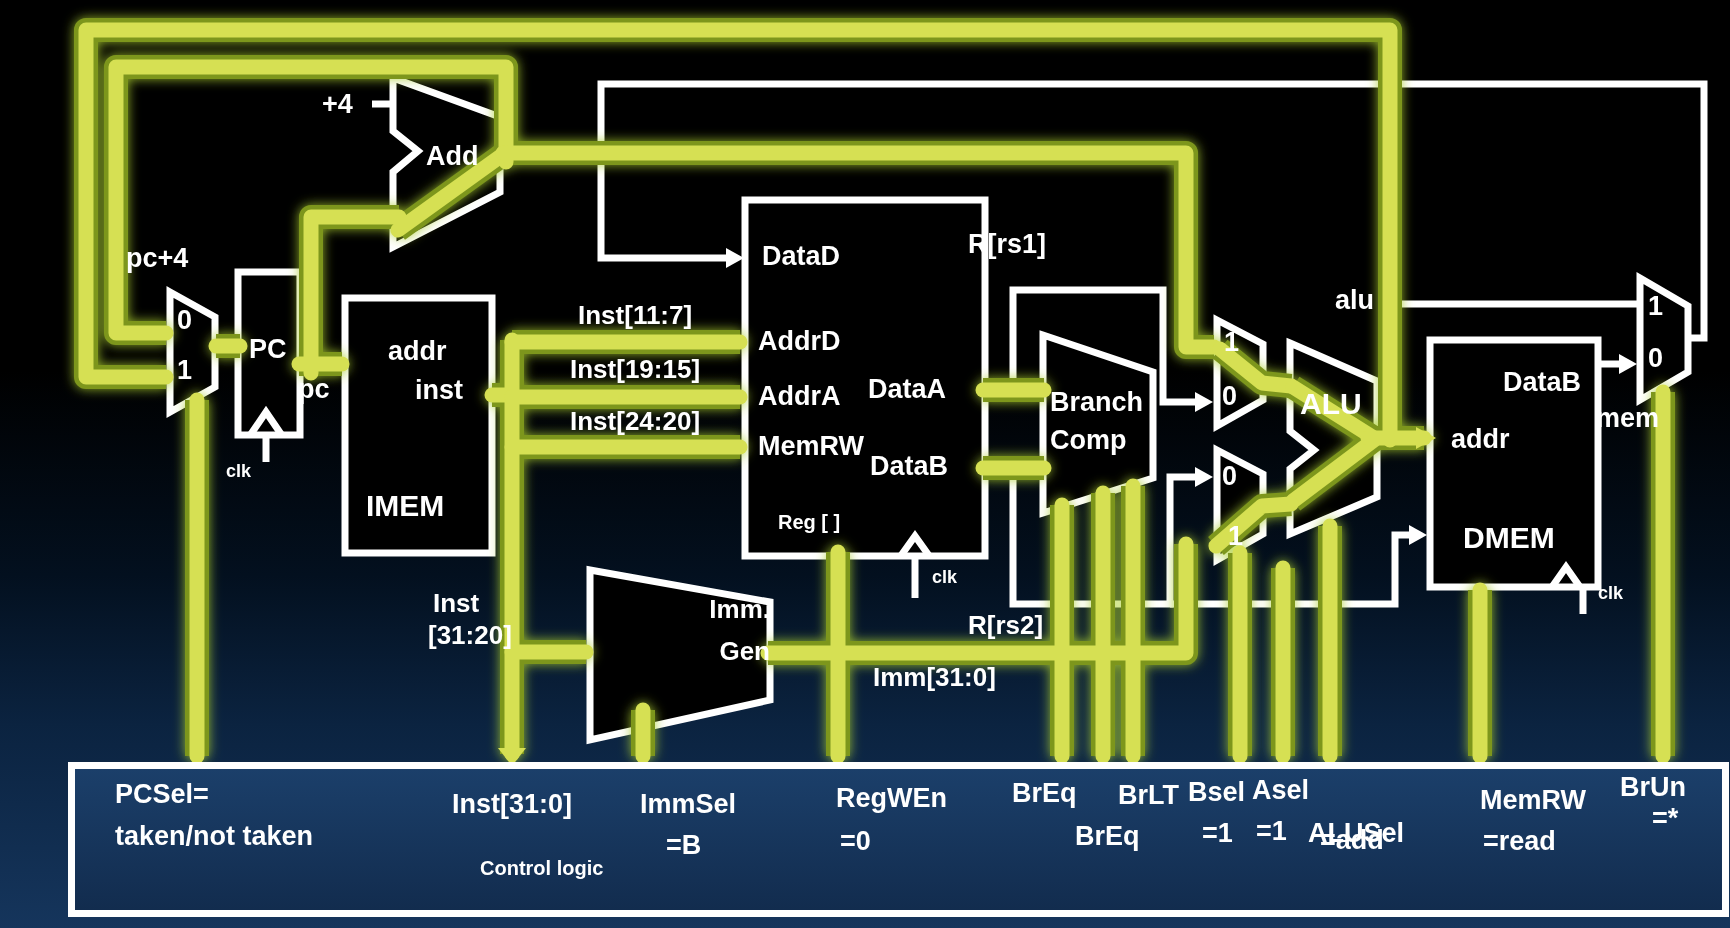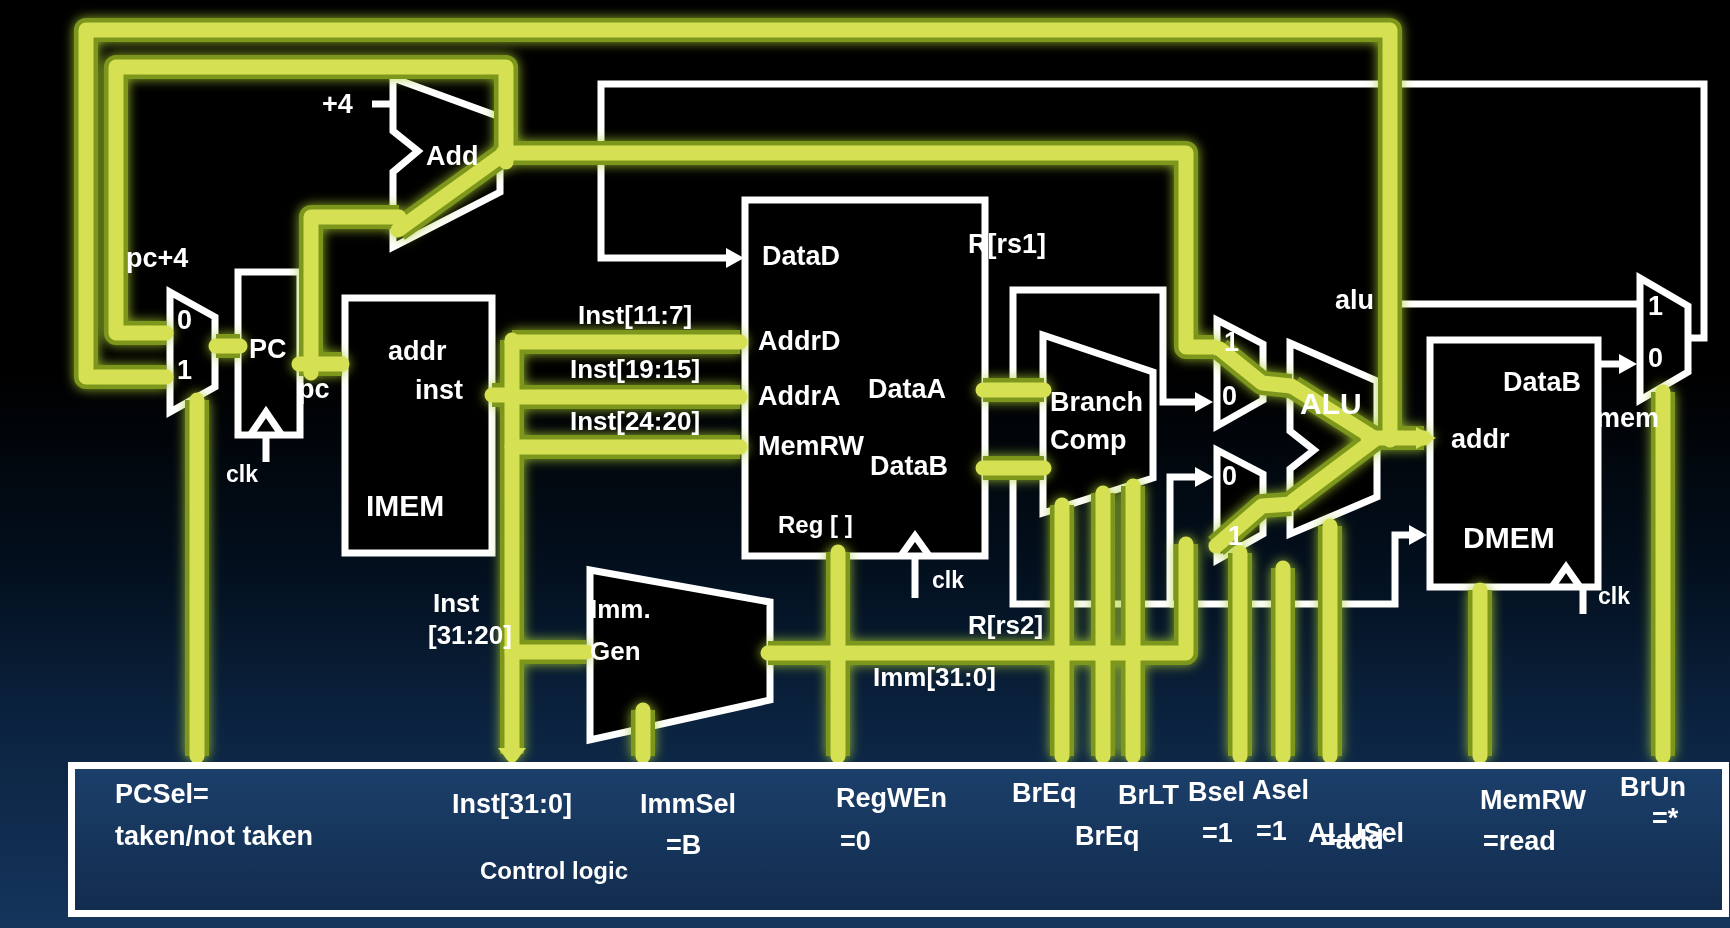--- a/index.html
+++ b/index.html
@@ -3,22 +3,22 @@
 <meta charset="utf-8">
 <style>
   html,body{margin:0;padding:0;background:#000;}
   #stage{
     position:relative;width:1730px;height:928px;overflow:hidden;
     background:linear-gradient(180deg,#000 0%,#000 40%,#03101f 62%,#0b2340 78%,#15355c 100%);
     font-family:"Liberation Sans",sans-serif;
   }
   svg{position:absolute;left:0;top:0;}
   .lbl{position:absolute;color:#fff;font-weight:bold;font-size:26px;line-height:1.05;white-space:nowrap;}
-  .s25{font-size:23px}.s27{font-size:27px}.s28{font-size:24px}.s30{font-size:30px}
-  .ctr{text-align:left}
+  .s25{font-size:18px}.s27{font-size:27px}.s28{font-size:20px}.s30{font-size:30px}
+  .ctr{text-align:right}
   #controlbox{
     position:absolute;left:68px;top:762px;width:1647px;height:141px;
     border:7px solid #fff;background:linear-gradient(180deg,#1b3f6a 0%,#122c4e 100%);
     box-sizing:content-box;
   }
 </style>
 </head>
 <body>
 
 <div id="stage">

